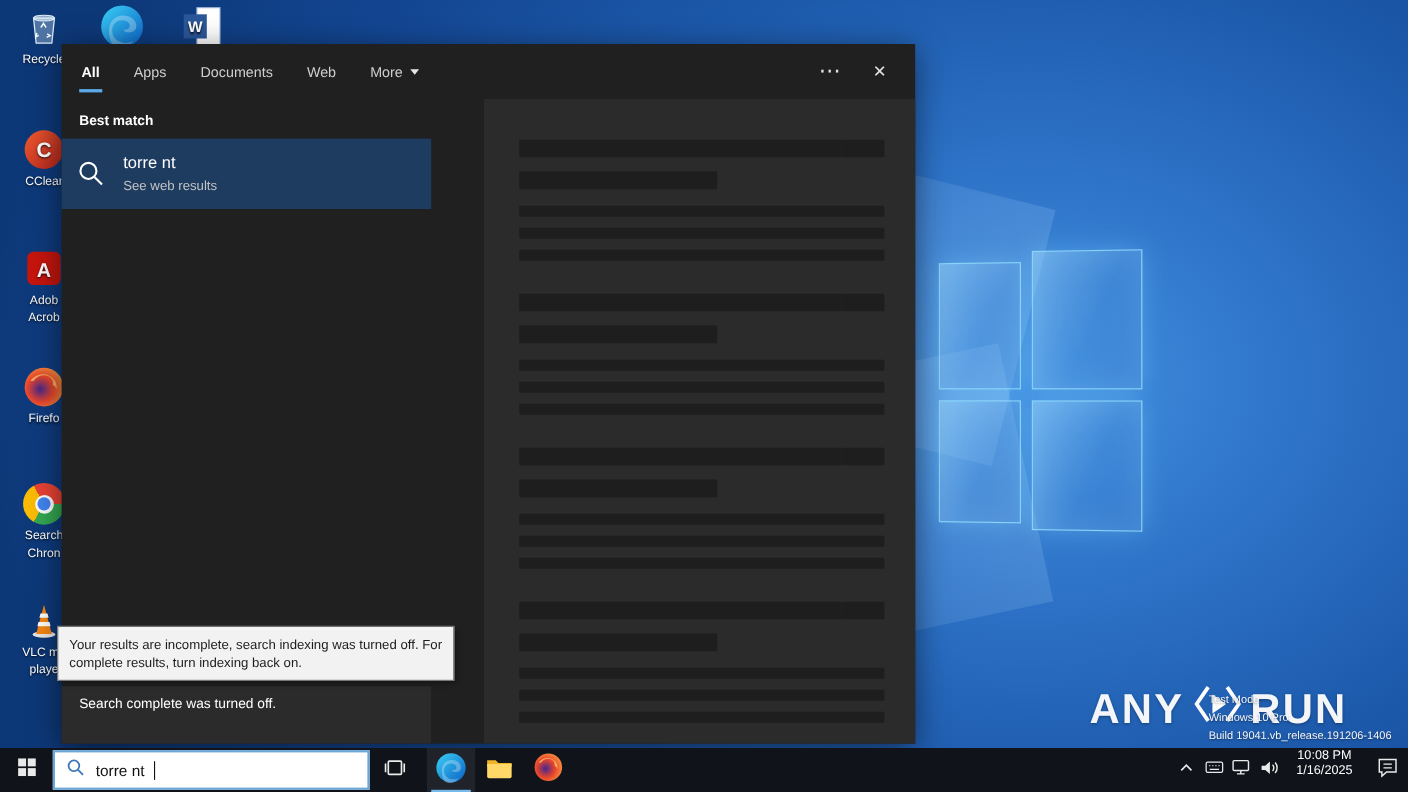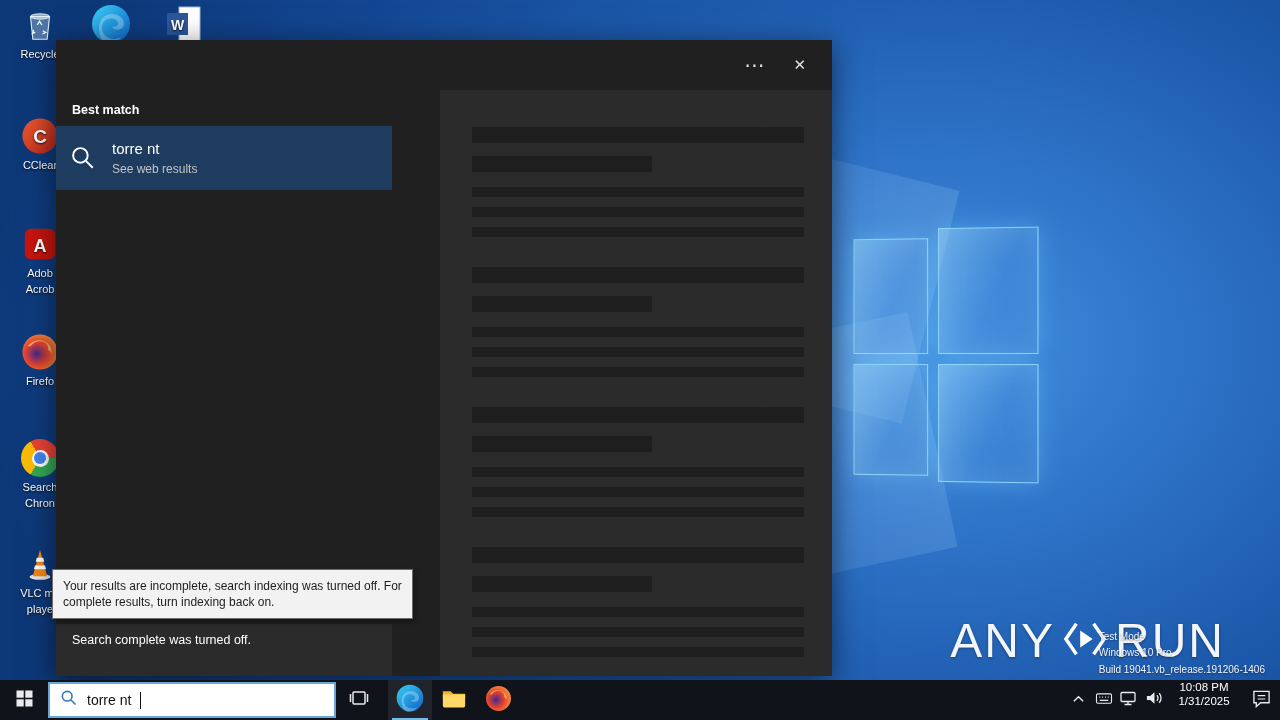--- a/index.html
+++ b/index.html
@@ -67,21 +67,21 @@
   .skel { background:#1e1e1e; border-radius:1px; }
   .skel-row { display:flex; justify-content:space-between; align-items:center; }
   .bar-title { width:300px; height:16px; }
   .bar-mini { width:40px; height:16px; }
   .bar-sub { width:180px; height:16px; margin-top:13px; }
   .bar-line { width:100%; height:10px; margin-top:10px; }
   .bar-sub + .bar-line { margin-top:15px; }
 
   
   .wm-brand { position:absolute; right:55px; bottom:52px; z-index:2; display:flex; align-items:center; gap:8px;
-              color:rgba(255,255,255,.95); font-size:48px; font-weight:normal; letter-spacing:2px;
+              color:rgba(255,255,255,.95); font-size:38px; font-weight:bold; letter-spacing:2px;
               text-shadow:0 1px 3px rgba(0,0,0,.35); }
   .wm-info { position:absolute; right:15px; bottom:42px; z-index:2; text-align:left; color:rgba(255,255,255,.95);
              font-size:10px; line-height:16.5px; text-shadow:0 1px 2px rgba(0,0,0,.45); }
 
   
   .taskbar { position:absolute; left:0; bottom:0; width:1280px; height:40px; background:#10141a;
              display:flex; align-items:center; z-index:20; }
   .tb-btn { height:40px; display:grid; place-items:center; cursor:pointer; }
   .tb-start { width:48px; }
   .tb-search { width:288px; height:36px; background:#fff; border:2px solid #6aa6d8; display:flex; align-items:center;
@@ -228,20 +228,38 @@
   <span>RUN</span>
 </div>
 <div class="wm-info">
   <div>Test Mode</div>
   <div>Windows 10 Pro</div>
   <div>Build 19041.vb_release.191206-1406</div>
 </div>
 
 <div class="panel">
   <div class="p-header">
+    <div class="tabs">
+      <div class="tab active">
+          <span>All</span>
+        </div>
+      <div class="tab">
+          <span>Apps</span>
+        </div>
+      <div class="tab">
+          <span>Documents</span>
+        </div>
+      <div class="tab">
+          <span>Web</span>
+        </div>
+      <div class="tab">
+          <span>More</span>
+        <span class="caret-down"></span>
+      </div>
+    </div>
     <div class="hdr-right">
       <span class="hdr-btn ellipsis">⋯</span>
       <span class="hdr-btn close">✕</span>
     </div>
   </div>
 
   <div class="p-body">
     <div class="p-left">
       <div class="best-match">Best match</div>
       <div class="result-row">
@@ -410,21 +428,21 @@
     <div class="tray-btn">
       <span>
         <svg width="18" height="16" viewBox="0 0 19 16">
           <path d="M2 6 h3.5 L10 2 v12 L5.5 10 H2 Z" fill="#eaeaea"></path>
           <path d="M12.5 5 a4.2 4.2 0 0 1 0 6 M15 3 a7.5 7.5 0 0 1 0 10" stroke="#eaeaea" fill="none" stroke-width="1.4"></path>
         </svg>
       </span>
     </div>
     <div class="tb-clock">
       <div>10:08 PM</div>
-      <div>1/31/2025</div>
+      <div>1/16/2025</div>
     </div>
     <div class="tb-btn tb-action">
       <span>
         <svg width="19" height="19" viewBox="0 0 20 20">
           <path d="M2 2.5 h16 v12 h-9 l-4.5 4 v-4 H2 Z" stroke="#eaeaea" fill="none" stroke-width="1.4"></path>
           <path d="M6 7 h8 M6 10.5 h8" stroke="#eaeaea" stroke-width="1.2"></path>
         </svg>
       </span>
     </div>
   </div>

